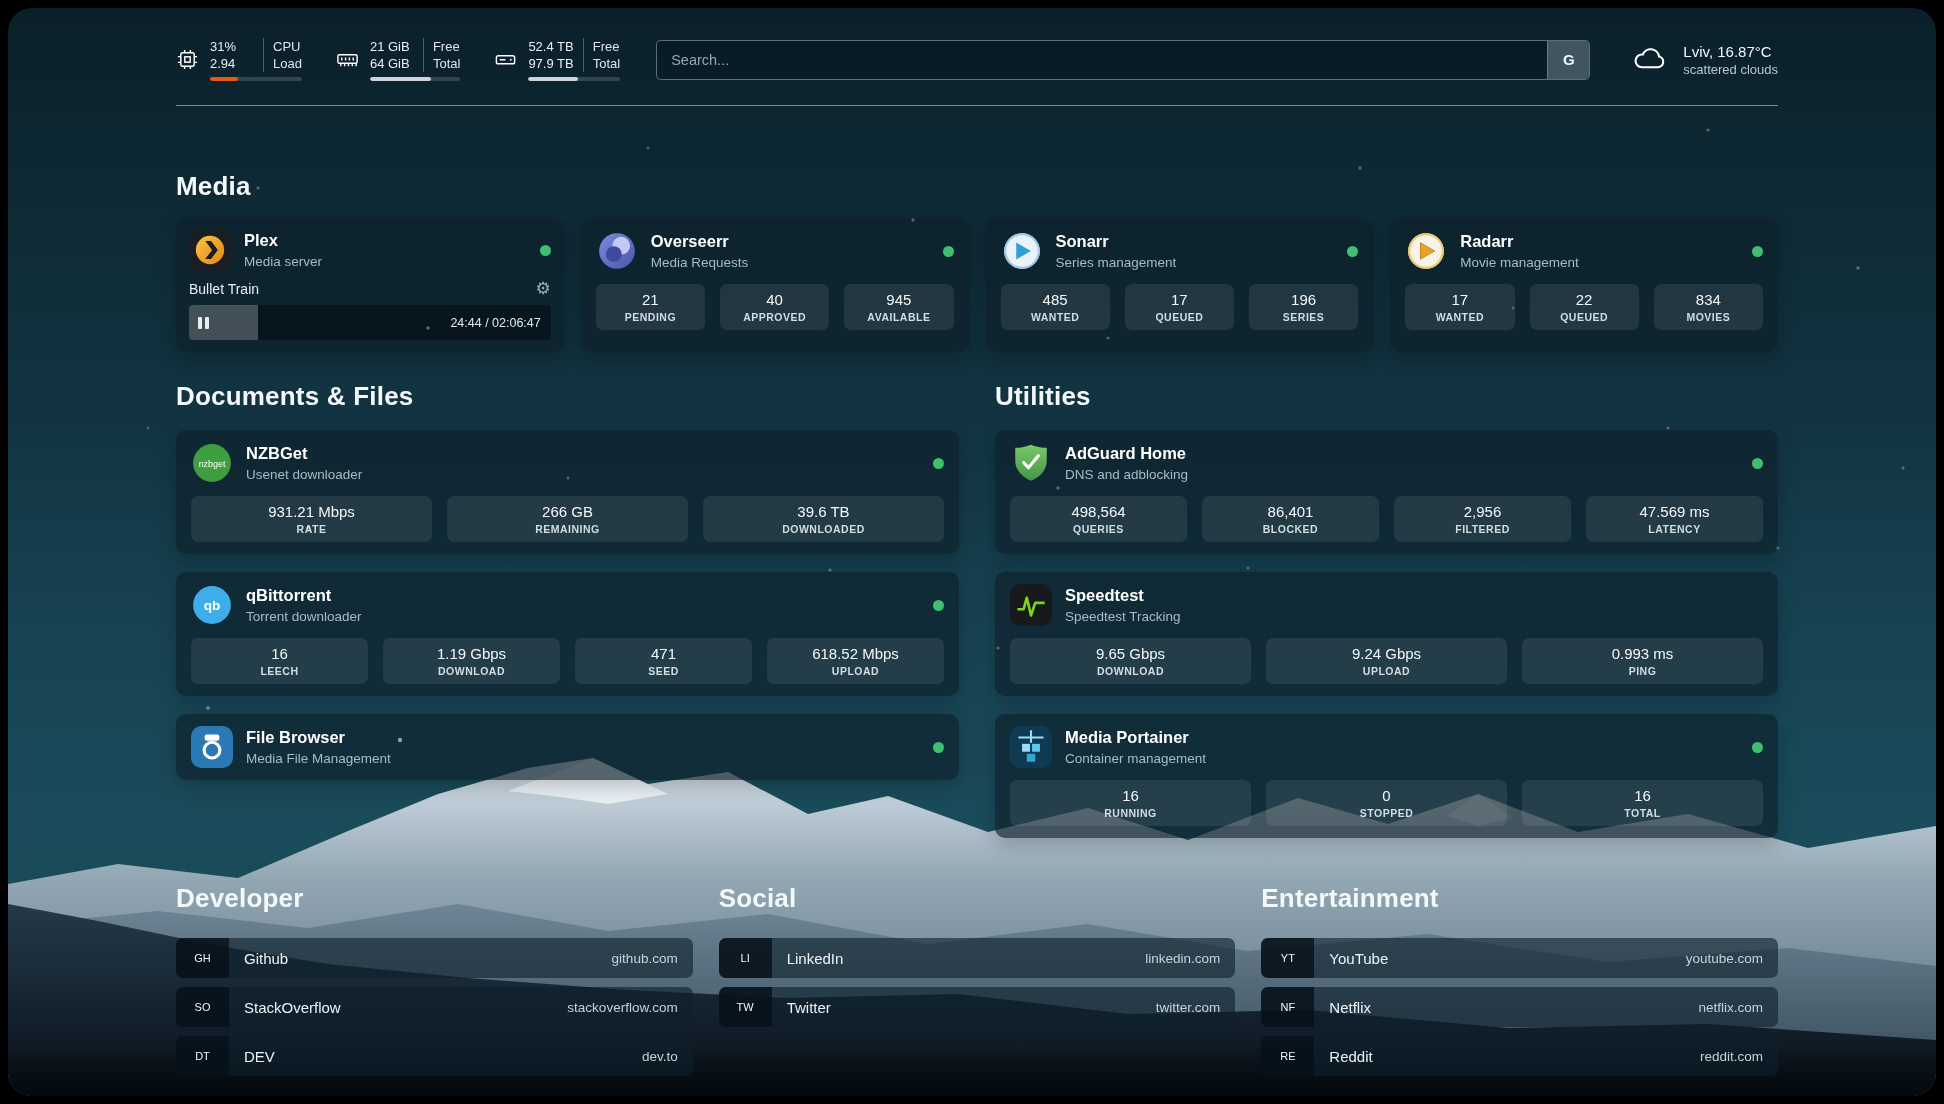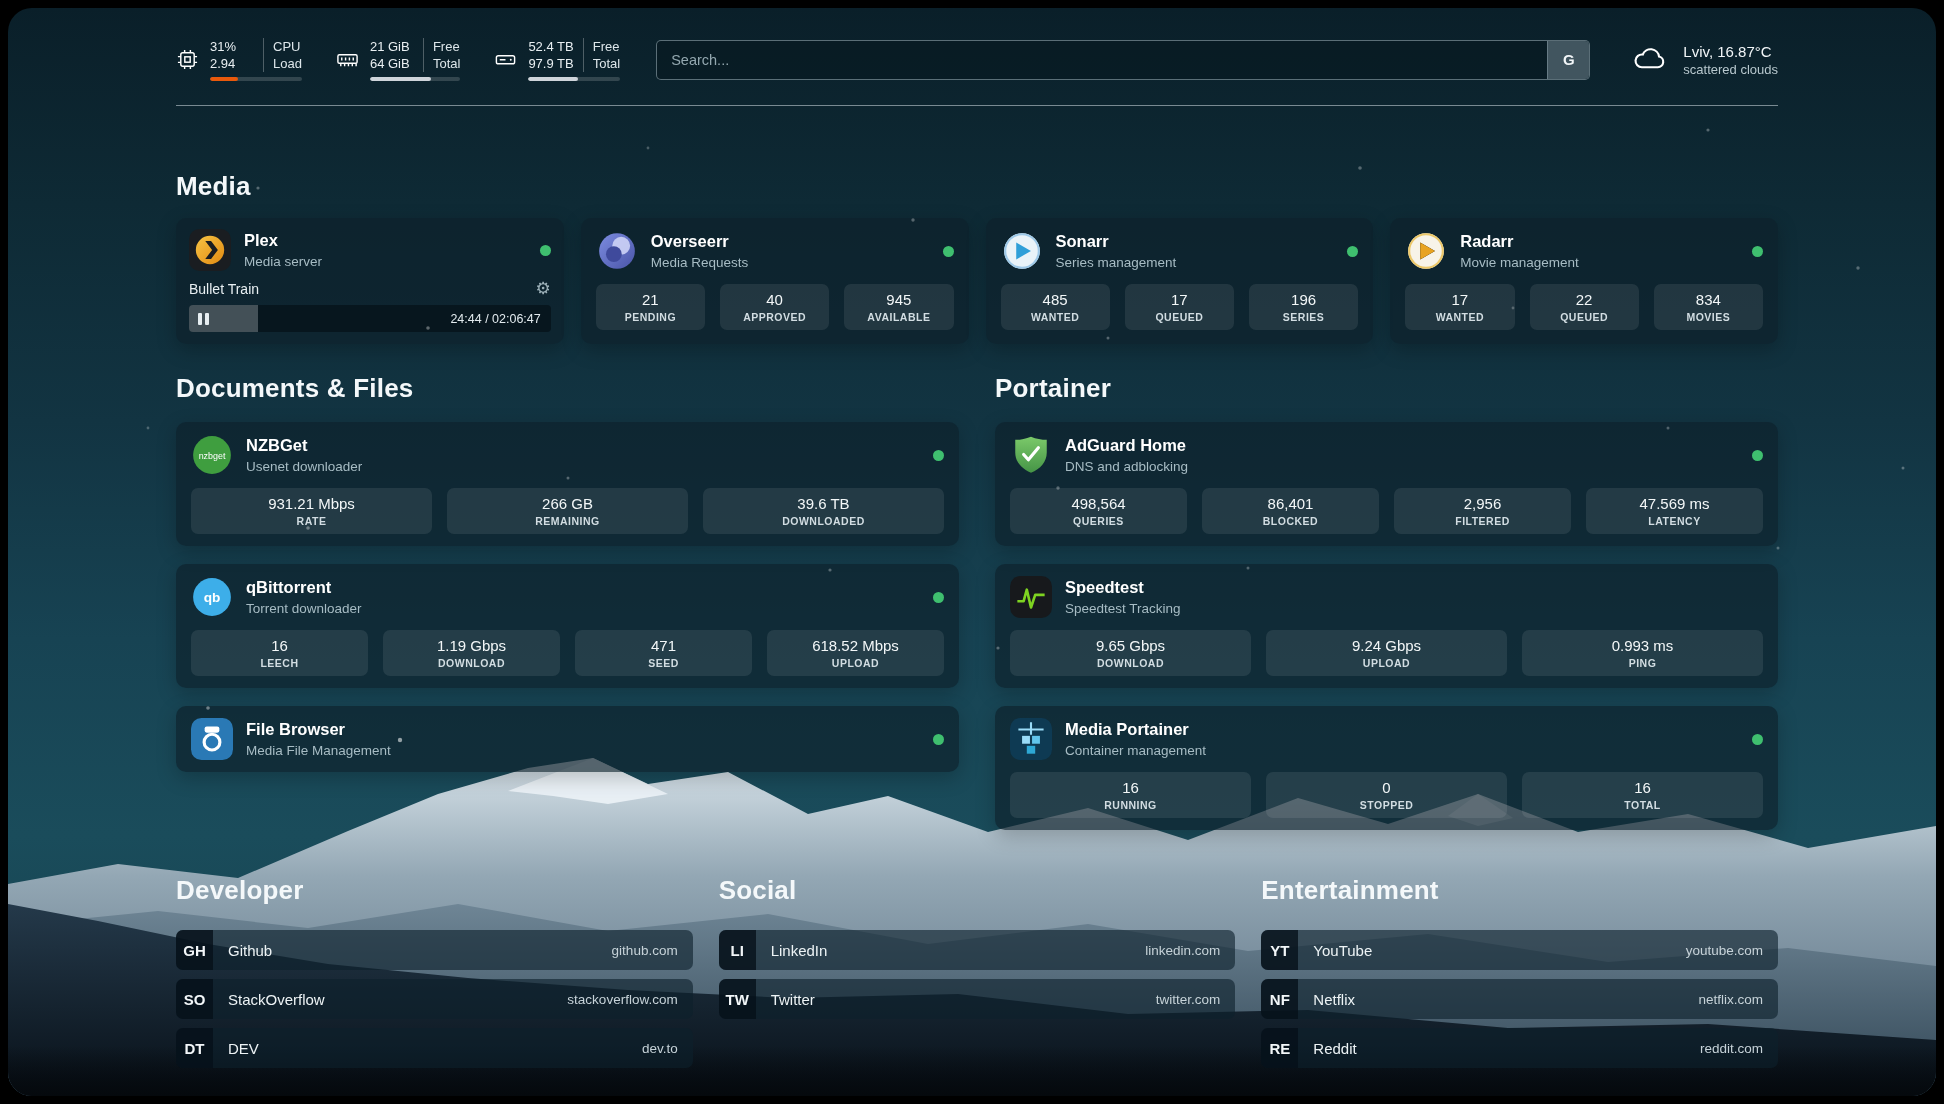--- a/index.html
+++ b/index.html
@@ -50,33 +50,33 @@
   .stat-tile { flex:1; background:rgba(255,255,255,.085); border-radius:7px; min-height:46px; display:flex; flex-direction:column;
     align-items:center; justify-content:center; gap:3px; padding:4px; }
   .stat-value { font-size:15px; color:#f3f7f8; }
   .stat-label { font-size:10.5px; font-weight:700; letter-spacing:.5px; color:#d2dde2; }
 
   
   .plex-card { padding:11px 13px 12px; }
   .player-row { display:flex; align-items:center; margin-top:9px; }
   .np-title { font-size:14px; color:#e8eff2; }
   .gear { margin-left:auto; color:#9db1b9; font-size:17px; line-height:1; cursor:pointer; }
-  .player-bar { position:relative; margin-top:8px; height:27px; border-radius:4px; background:rgba(5,18,26,.78);
+  .player-bar { position:relative; margin-top:8px; height:35px; border-radius:4px; background:rgba(5,18,26,.78);
     display:flex; align-items:center; overflow:hidden; }
   .pfill { position:absolute; top:0; left:0; bottom:0; background:rgba(223,232,236,.28); }
   .pause { display:flex; gap:3.5px; margin-left:9px; position:relative; cursor:pointer; }
   .pause i { display:block; width:3.5px; height:12px; background:#e7eef1; border-radius:1px; }
   .ptime { margin-left:auto; margin-right:10px; position:relative; font-size:12.5px; color:#e2eaee; }
 
   
   .bookmarks { display:grid; grid-template-columns:repeat(3,1fr); gap:26px; margin-top:44px; }
   .bm-col { display:flex; flex-direction:column; gap:24px; }
   .bm-list { display:flex; flex-direction:column; gap:9px; }
   .bm-item { display:flex; height:40px; border-radius:7px; overflow:hidden; background:rgba(13,33,43,.62); cursor:pointer; }
-  .bm-abbr { width:37px; flex:none; background:rgba(5,16,24,.78); color:#f2f6f8; font-size:15px; font-weight:700;
+  .bm-abbr { width:53px; flex:none; background:rgba(5,16,24,.78); color:#f2f6f8; font-size:11px; font-weight:400;
     display:flex; align-items:center; justify-content:center; }
   .bm-name { display:flex; align-items:center; padding-left:15px; font-size:15px; color:#edf3f5; }
   .bm-url { margin-left:auto; display:flex; align-items:center; padding-right:15px; font-size:13.5px; color:#c6d2d8; }
 </style>
 </head>
 <body>
 
 <div class="screen">
   <div class="desktop">
 
@@ -430,21 +430,21 @@
               <div>
                 <div class="app-name">File Browser</div>
                 <div class="app-sub">Media File Management</div>
               </div>
               <span class="dot" style="background: rgb(63, 191, 111);"></span>
             </div>
           </div>
         </section>
 
         <section class="col">
-          <h2 class="section-title">Portainer</h2>
+          <h2 class="section-title">Utilities</h2>
 
           <div class="card">
             <div class="card-head">
               <span class="app-icon">
                 <svg viewBox="0 0 40 40" width="42" height="42">
                   <defs>
                       <linearGradient id="agg" x1="0" y1="0" x2="0" y2="1">
                     <stop offset="0" stop-color="#7bc96a"></stop>
                         <stop offset="1" stop-color="#459446"></stop>
                       </linearGradient>

